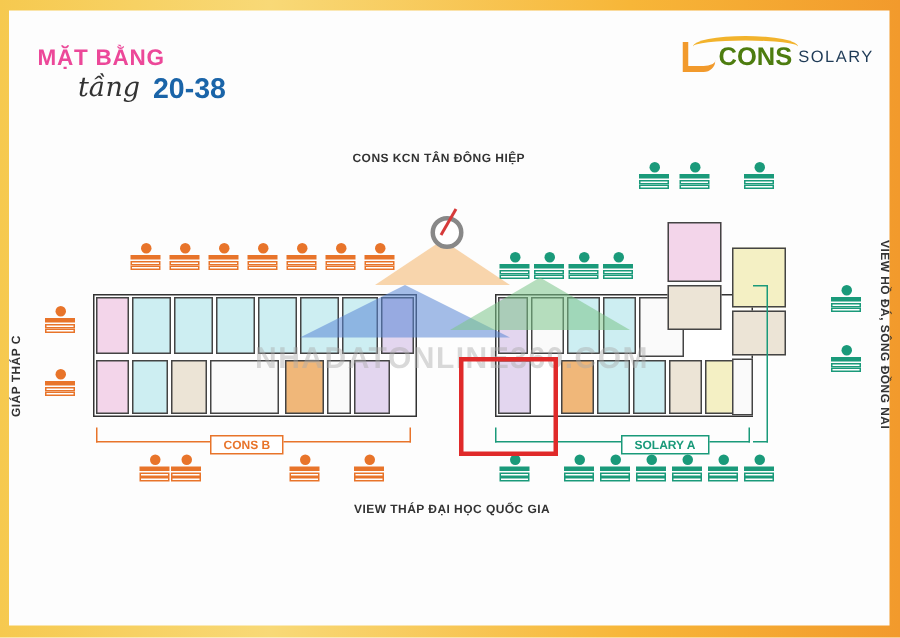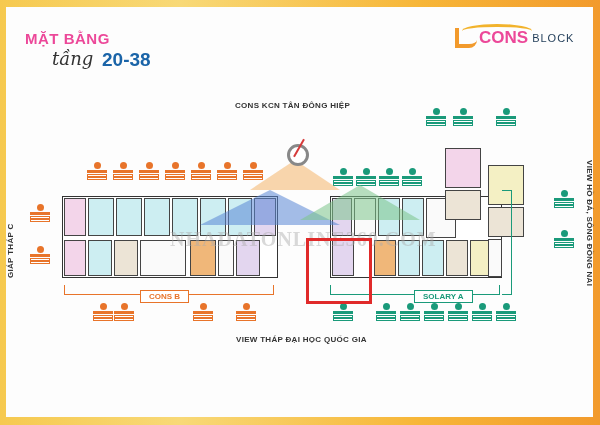--- a/index.html
+++ b/index.html
@@ -4,21 +4,21 @@
 <style>
   * { box-sizing: border-box; margin: 0; padding: 0; }
   html, body { width: 600px; height: 425px; overflow: hidden; }
   body { font-family: "Liberation Sans", sans-serif; background: linear-gradient(90deg,#f6c94f 0%,#f8d977 30%,#f7b638 70%,#f29a2c 100%); position: relative; }
   .sheet { position: absolute; left: 6px; top: 7px; width: 587px; height: 410px; background: #fdfdfd; }
   .title1 { position: absolute; left: 25px; top: 30px; font-weight: bold; font-size: 15px; color: #ec4899; letter-spacing: 0.5px; }
   .title2 { position: absolute; left: 52px; top: 48px; font-family: "DejaVu Serif", serif; font-style: italic; font-size: 18px; color: #333; }
   .title3 { position: absolute; left: 102px; top: 49px; font-weight: bold; font-size: 19px; color: #1a64a8; text-align: center; }
   .logo { position: absolute; left: 455px; top: 28px; display: flex; align-items: center; }
   .logo-b { width: 22px; height: 20px; border: 4px solid #f29a2c; border-top: none; border-right: none; border-radius: 0 0 8px 0; margin-right: 2px; }
-  .logo-cons { font-weight: bold; font-size: 17px; color: #ec4899; }
+  .logo-cons { font-weight: bold; font-size: 17px; color: #4d7c0f; }
   .logo-solary { font-size: 11px; color: #1f3b57; margin-left: 4px; letter-spacing: 1px; }
   .logo-arc { position: absolute; left: 462px; top: 24px; width: 70px; height: 14px; border-top: 3px solid #f2b32c; border-radius: 50% 50% 0 0; }
   .view { position: absolute; font-size: 8px; font-weight: bold; color: #333; letter-spacing: 0.3px; }
   .view-top { left: 235px; top: 101px; }
   .view-bottom { left: 236px; top: 335px; }
   .view-left { left: 6px; top: 278px; transform: rotate(-90deg); transform-origin: left top; white-space: nowrap; }
   .view-right { left: 594px; top: 160px; transform: rotate(90deg); transform-origin: left top; white-space: nowrap; }
   .plan { position: absolute; border: 1.5px solid #333; background: #fff; }
   .unit { position: absolute; border: 1px solid #444; }
   .pink { background: #f3d5ea; } .cyan { background: #cdeef2; } .orange { background: #f0b779; }
@@ -33,36 +33,36 @@
   .callout { position: absolute; width: 20px; font-size: 2.5px; }
   .callout .dot { width: 7px; height: 7px; border-radius: 50%; margin: 0 auto 1px; }
   .callout .hd { height: 3px; }
   .callout .row { height: 3px; border: 0.5px solid; background: #fff; margin-top: 0.5px; }
   .c-or .dot, .c-or .hd { background: #e8742a; } .c-or .row { border-color: #e8742a; }
   .c-gr .dot, .c-gr .hd { background: #1a9a7a; } .c-gr .row { border-color: #1a9a7a; }
   .redbox { position: absolute; left: 306px; top: 238px; width: 66px; height: 66px; border: 3px solid #e02a2a; }
   .compass { position: absolute; left: 287px; top: 144px; width: 22px; height: 22px; border-radius: 50%; border: 3px solid #888; background: #fff; }
   .needle { position: absolute; left: 298px; top: 138px; width: 2px; height: 20px; background: #d63a3a; transform: rotate(30deg); }
   .roof { position: absolute; width: 0; height: 0; border-style: solid; opacity: 0.55; }
-  .watermark { position: absolute; left: 170px; top: 228px; font-size: 20px; font-weight: bold; color: rgba(170,170,170,0.45); letter-spacing: 1px; font-family: Liberation Serif, serif; }
+  .watermark { position: absolute; left: 170px; top: 228px; font-size: 20px; font-weight: bold; color: rgba(170,170,170,0.45); letter-spacing: 1px; }
 </style>
 </head>
 <body>
 
 <div class="sheet"></div>
 
 <div class="title1">MẶT BẰNG</div>
 <div class="title2">tầng</div>
 <div class="title3">20-38</div>
 
 <div class="logo-arc"></div>
 <div class="logo">
   <div class="logo-b"></div>
   <span class="logo-cons">CONS</span>
-  <span class="logo-solary">BLOCK</span>
+  <span class="logo-solary">SOLARY</span>
 </div>
 
 <div class="view view-top">CONS KCN TÂN ĐÔNG HIỆP</div>
 <div class="view view-bottom">VIEW THÁP ĐẠI HỌC QUỐC GIA</div>
 <div class="view view-left">GIÁP THÁP C</div>
 <div class="view view-right">VIEW HỒ ĐÁ, SÔNG ĐỒNG NAI</div>
 
 <div class="plan" style="left:62px;top:196px;width:216px;height:82px;"></div>
 <div class="unit pink" style="left:64px;top:198px;width:22px;height:38px;"></div>
 <div class="unit cyan" style="left:88px;top:198px;width:26px;height:38px;"></div>

